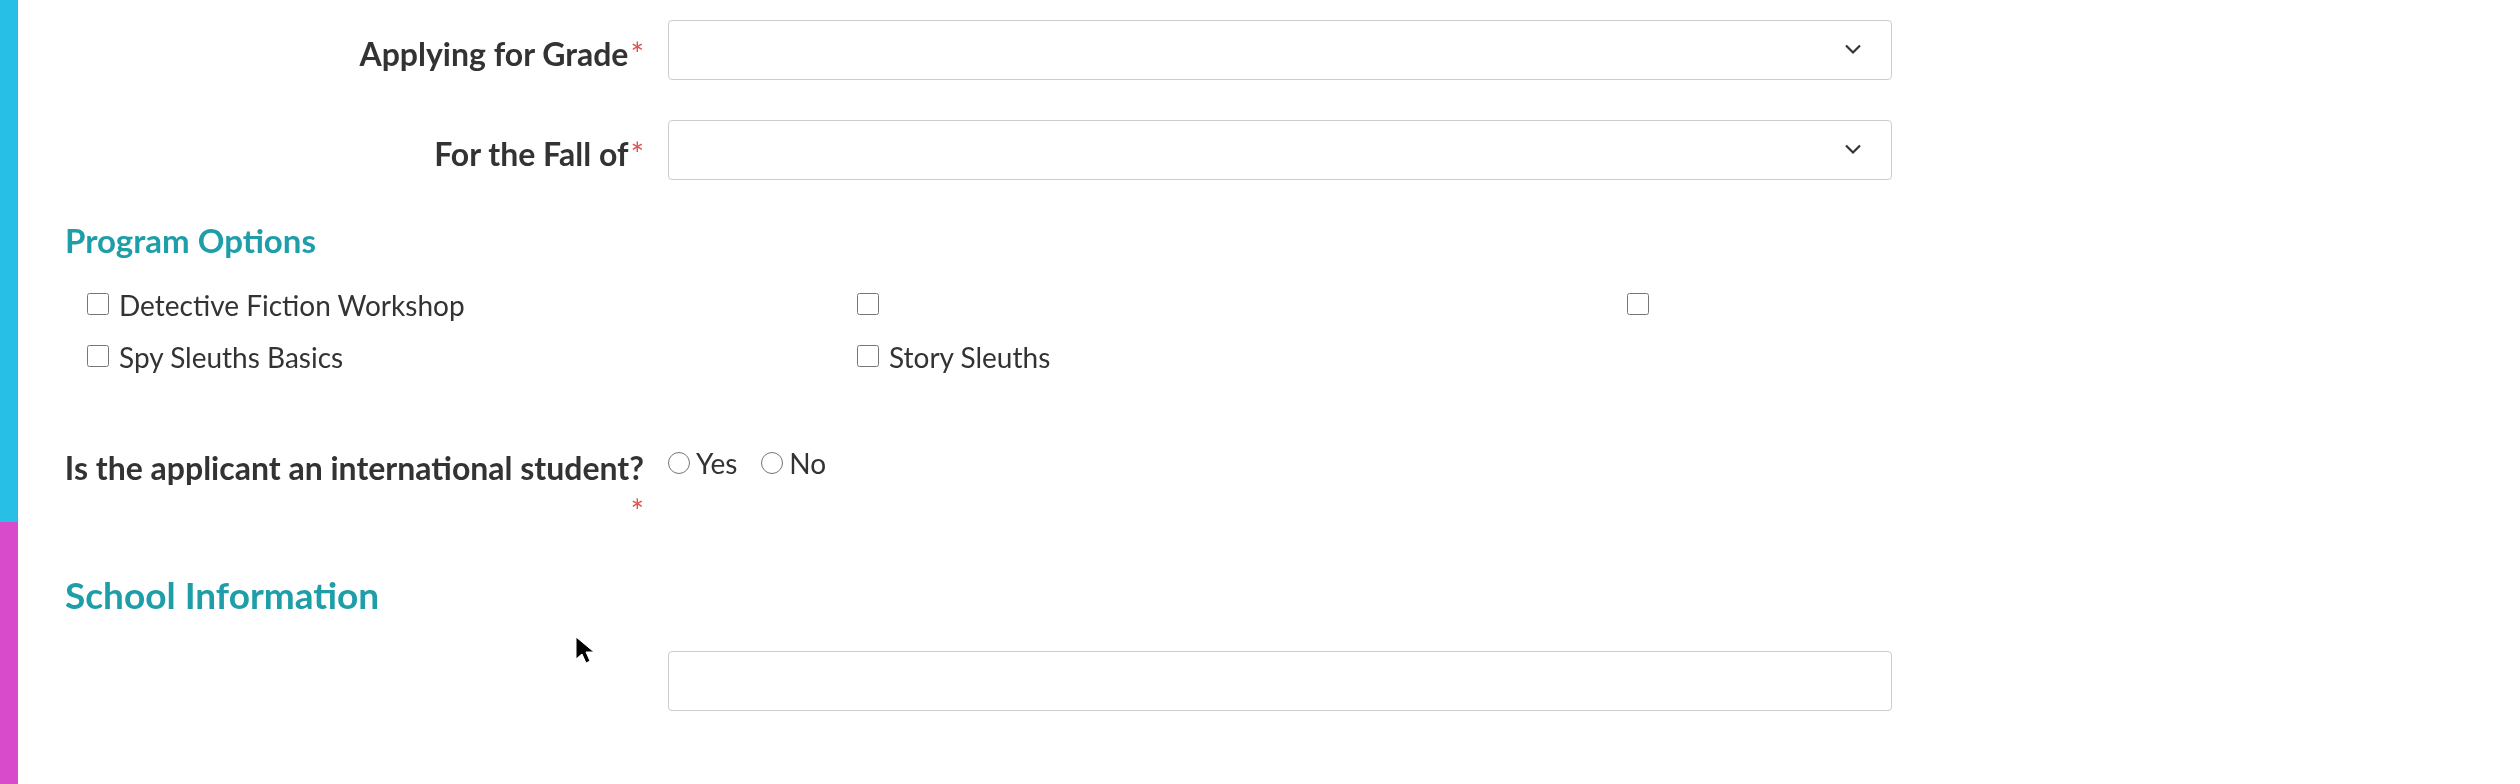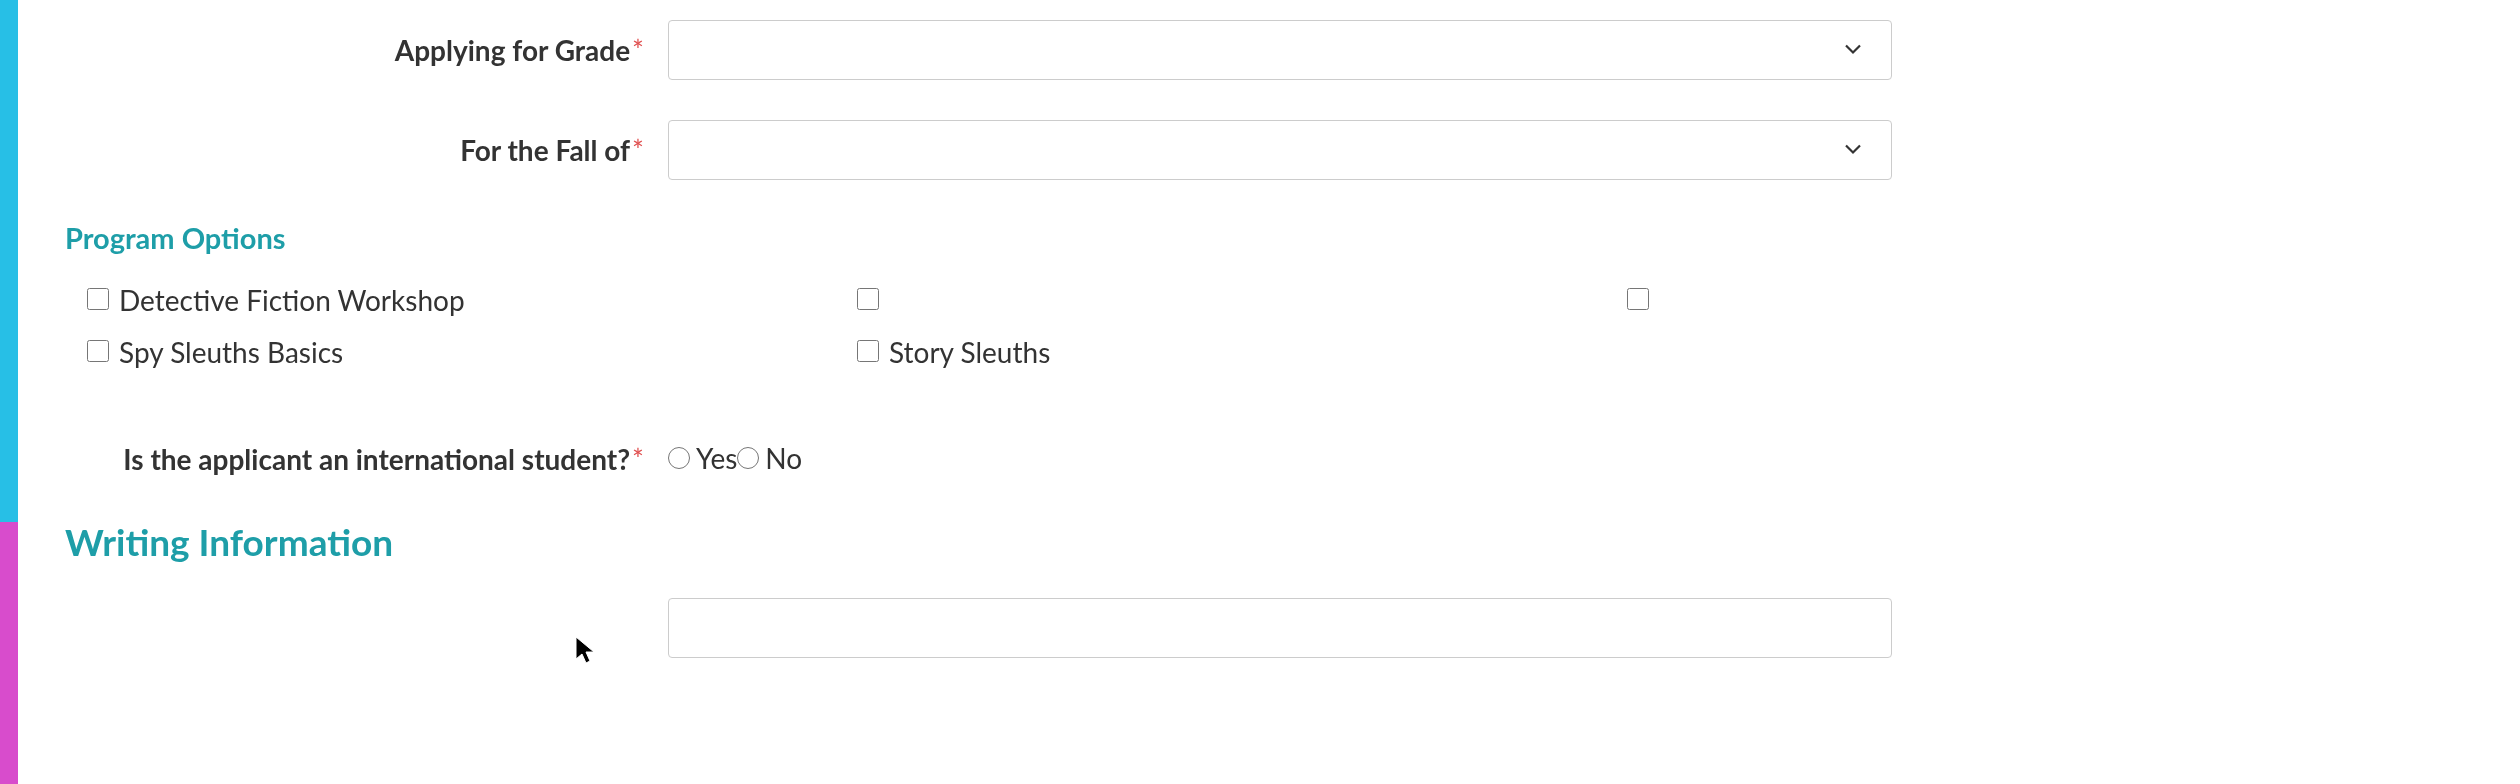--- a/index.html
+++ b/index.html
@@ -45,21 +45,21 @@
       display: flex;
       align-items: flex-start;
       margin-bottom: 40px;
     }
     .label-col {
       width: 618px;
       text-align: right;
       padding-right: 24px;
       font-weight: 700;
       color: #333;
-      font-size: 28px;
+      font-size: 32px;
       line-height: 1.35;
       padding-top: 12px;
     }
     .label-col.multiline {
       padding-top: 6px;
     }
     .required {
       color: #e05050;
       font-weight: 400;
       margin-left: 2px;
@@ -78,21 +78,21 @@
     .select-wrapper .chevron {
       position: absolute;
       right: 26px;
       top: 50%;
       transform: translateY(-50%);
       pointer-events: none;
     }
     .section-heading {
       color: #1e9ea8;
       font-weight: 700;
-      font-size: 29px;
+      font-size: 33px;
       padding: 0 0 0 15px;
       margin-bottom: 28px;
     }
     .section-heading.large {
       font-size: 37px;
       margin-top: 40px;
       margin-bottom: 34px;
     }
     .checkbox-grid {
       display: flex;
@@ -111,21 +111,21 @@
     .checkbox-item input[type="checkbox"] {
       width: 22px;
       height: 22px;
       margin-right: 10px;
       accent-color: #333;
       position: relative;
       top: -1px;
     }
     .radio-group {
       display: flex;
-      gap: 0;
+      gap: 24px;
       align-items: center;
       font-size: 28px;
     }
     .radio-item {
       display: flex;
       align-items: center;
     }
     .radio-item input[type="radio"] {
       width: 22px;
       height: 22px;
@@ -218,21 +218,21 @@
           <span>Yes</span>
         </label>
         <label class="radio-item">
           <input type="radio" name="intl" style="">
           <span>No</span>
         </label>
       </div>
     </div>
   </div>
 
-  <div class="section-heading large">Writing Information</div>
+  <div class="section-heading large">School Information</div>
 
   <div class="form-row">
     <div class="label-col">
       
     </div>
     <div class="input-col">
       <div class="select-wrapper">
         
       </div>
     </div>

